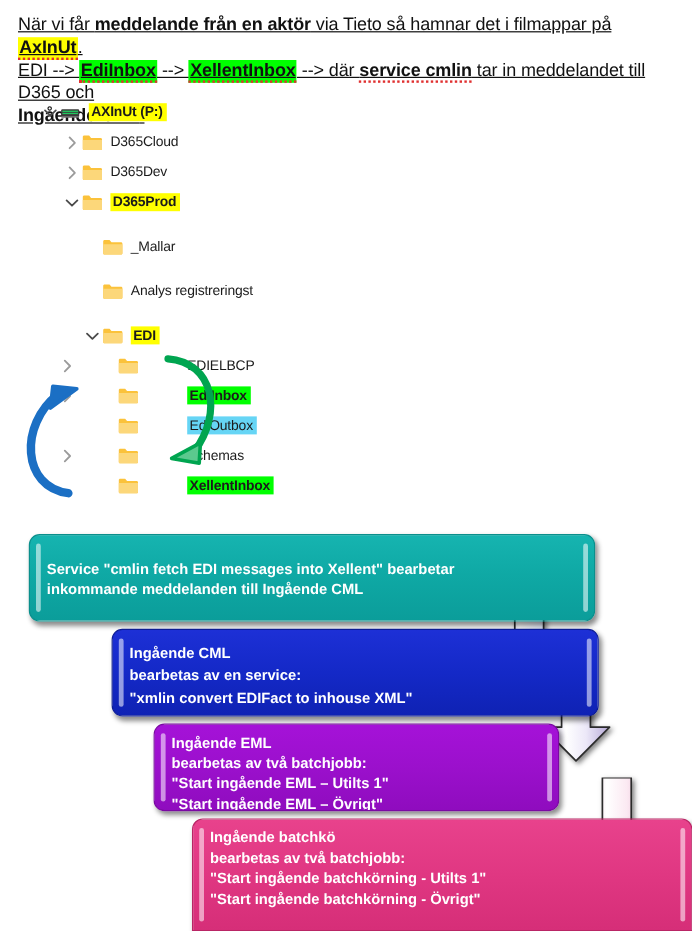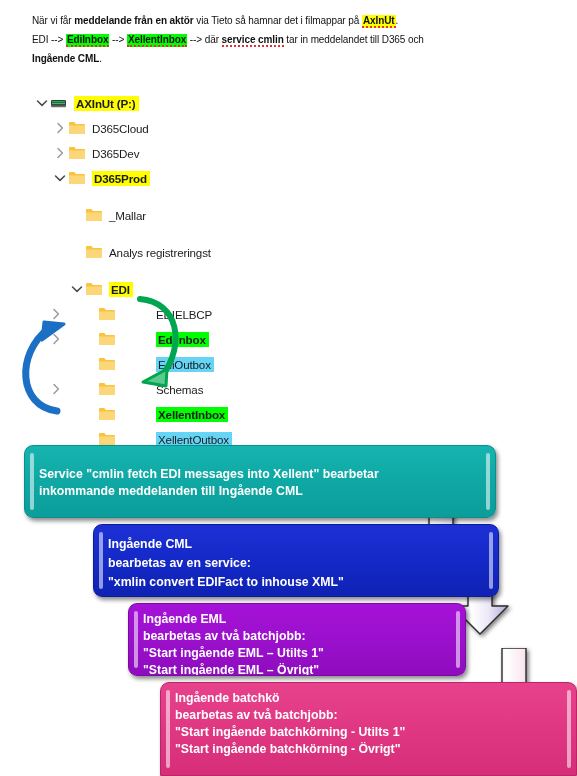--- a/index.html
+++ b/index.html
@@ -12,27 +12,28 @@
     height: 776px;
     position: relative;
     overflow: hidden;
     font-family: "Liberation Sans", sans-serif;
     color: #000000;
   }
 
   
   .intro {
     position: absolute;
-    left: 32px;
+    left: 15px;
     top: 11px;
     width: 535px;
-    font-size: 10px;
+    font-size: 15px;
     line-height: 19px;
     color: #111111;
     letter-spacing: -0.1px;
+    text-decoration: underline;
   }
   .intro b { font-weight: bold; }
   .hl-yellow {
     background: #ffff00;
     font-weight: bold;
     padding: 0 1px;
   }
   .hl-green {
     background: #00ff00;
     font-weight: bold;
@@ -47,21 +48,21 @@
   .tree {
     position: absolute;
     left: 0;
     top: 86px;
     width: 300px;
   }
   .node {
     position: relative;
     height: 25px;
     display: flex;
-    align-items: flex-end;
+    align-items: flex-start;
     font-size: 11.6px;
     color: #1b1b1b;
     letter-spacing: -0.15px;
   }
   .chev {
     width: 16px;
     height: 16px;
     flex: 0 0 16px;
     position: relative;
   }
@@ -331,30 +332,20 @@
     </div>
     <div class="node d3">
       <span class="chev none"></span>
       <span class="ficon">
         <svg width="18" height="16" viewBox="0 0 18 16">
           <path d="M1 3.2 C1 2.5 1.5 2 2.2 2 L6.3 2 L7.9 3.9 L15.8 3.9 C16.5 3.9 17 4.4 17 5.1 L17 13 C17 13.6 16.5 14.1 15.8 14.1 L2.2 14.1 C1.5 14.1 1 13.6 1 13 Z" fill="#fbc23b"></path>
           <path d="M1 5.6 L17 5.6 L17 13 C17 13.6 16.5 14.1 15.8 14.1 L2.2 14.1 C1.5 14.1 1 13.6 1 13 Z" fill="#fcd77a"></path>
         </svg>
       </span>
       <span class="lbl green">XellentInbox</span>
-    </div>
-    <div class="node d3">
-      <span class="chev none"></span>
-      <span class="ficon">
-        <svg width="18" height="16" viewBox="0 0 18 16">
-          <path d="M1 3.2 C1 2.5 1.5 2 2.2 2 L6.3 2 L7.9 3.9 L15.8 3.9 C16.5 3.9 17 4.4 17 5.1 L17 13 C17 13.6 16.5 14.1 15.8 14.1 L2.2 14.1 C1.5 14.1 1 13.6 1 13 Z" fill="#fbc23b"></path>
-          <path d="M1 5.6 L17 5.6 L17 13 C17 13.6 16.5 14.1 15.8 14.1 L2.2 14.1 C1.5 14.1 1 13.6 1 13 Z" fill="#fcd77a"></path>
-        </svg>
-      </span>
-      <span class="lbl cyan">XellentOutbox</span>
     </div>
   </div>
 
 <svg class="arrows" viewBox="0 0 300 340" width="300" height="340">
 
   <g>
     <path d="M 140 213 C 178 216, 186 258, 162 290" stroke="#00a550" stroke-width="6" fill="none" stroke-linecap="round"></path>
     <path d="M 143 296 L 167 283 L 166 300 Z" fill="#5cc98e" stroke="#00a550" stroke-width="3" stroke-linejoin="round"></path>
   </g>
 

